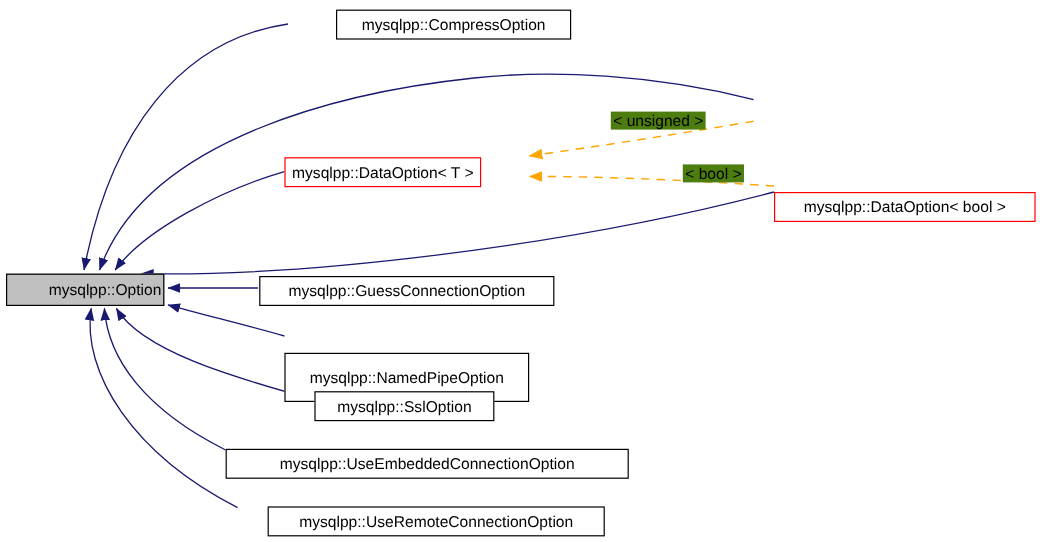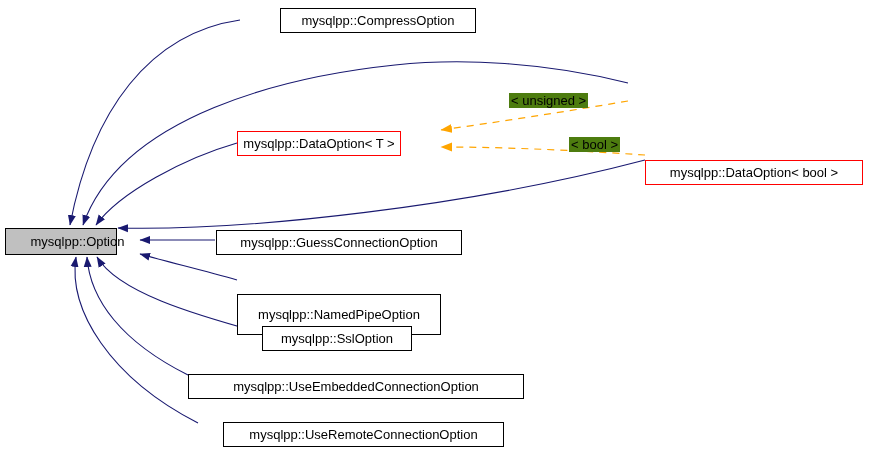--- a/index.html
+++ b/index.html
@@ -88,21 +88,21 @@
     <path class="edge-inherit" d="M 188 375 C 122 342, 90 300, 87 257" marker-end="url(#arrow-inherit)"></path>
     <path class="edge-inherit" d="M 198 423 C 110 378, 68 310, 76 257" marker-end="url(#arrow-inherit)"></path>
 
     <path class="edge-template" d="M 628 101 C 563 112, 498 122, 441 130" marker-end="url(#arrow-template)"></path>
     <path class="edge-template" d="M 645 155 C 583 151, 513 147, 441 147" marker-end="url(#arrow-template)"></path>
   </svg>
 
   <div class="edge-label" style="left:509px; top:93px;">&lt; unsigned &gt;</div>
   <div class="edge-label" style="left:524px; top:137px;margin-left:45px;">&lt; bool &gt;</div>
 
-  <div class="node highlight" style="left:5px; top:228px; width:112px; height:27px;padding-left:33px;">mysqlpp::Option</div>
+  <div class="node highlight" style="left:5px; top:228px; width:132px; height:27px;padding-left:33px;">mysqlpp::Option</div>
 
   <div class="node" style="left:240px; top:8px; width:196px; height:25px;margin-left:40px;">mysqlpp::CompressOption</div>
 
   <div class="node template" style="left:237px; top:131px; width:164px; height:25px;">mysqlpp::DataOption&lt; T &gt;</div>
 
 
   <div class="node template" style="left:645px; top:160px; width:218px; height:25px;">mysqlpp::DataOption&lt; bool &gt;</div>
 
   <div class="node" style="left:216px; top:230px; width:246px; height:25px;">mysqlpp::GuessConnectionOption</div>
 

